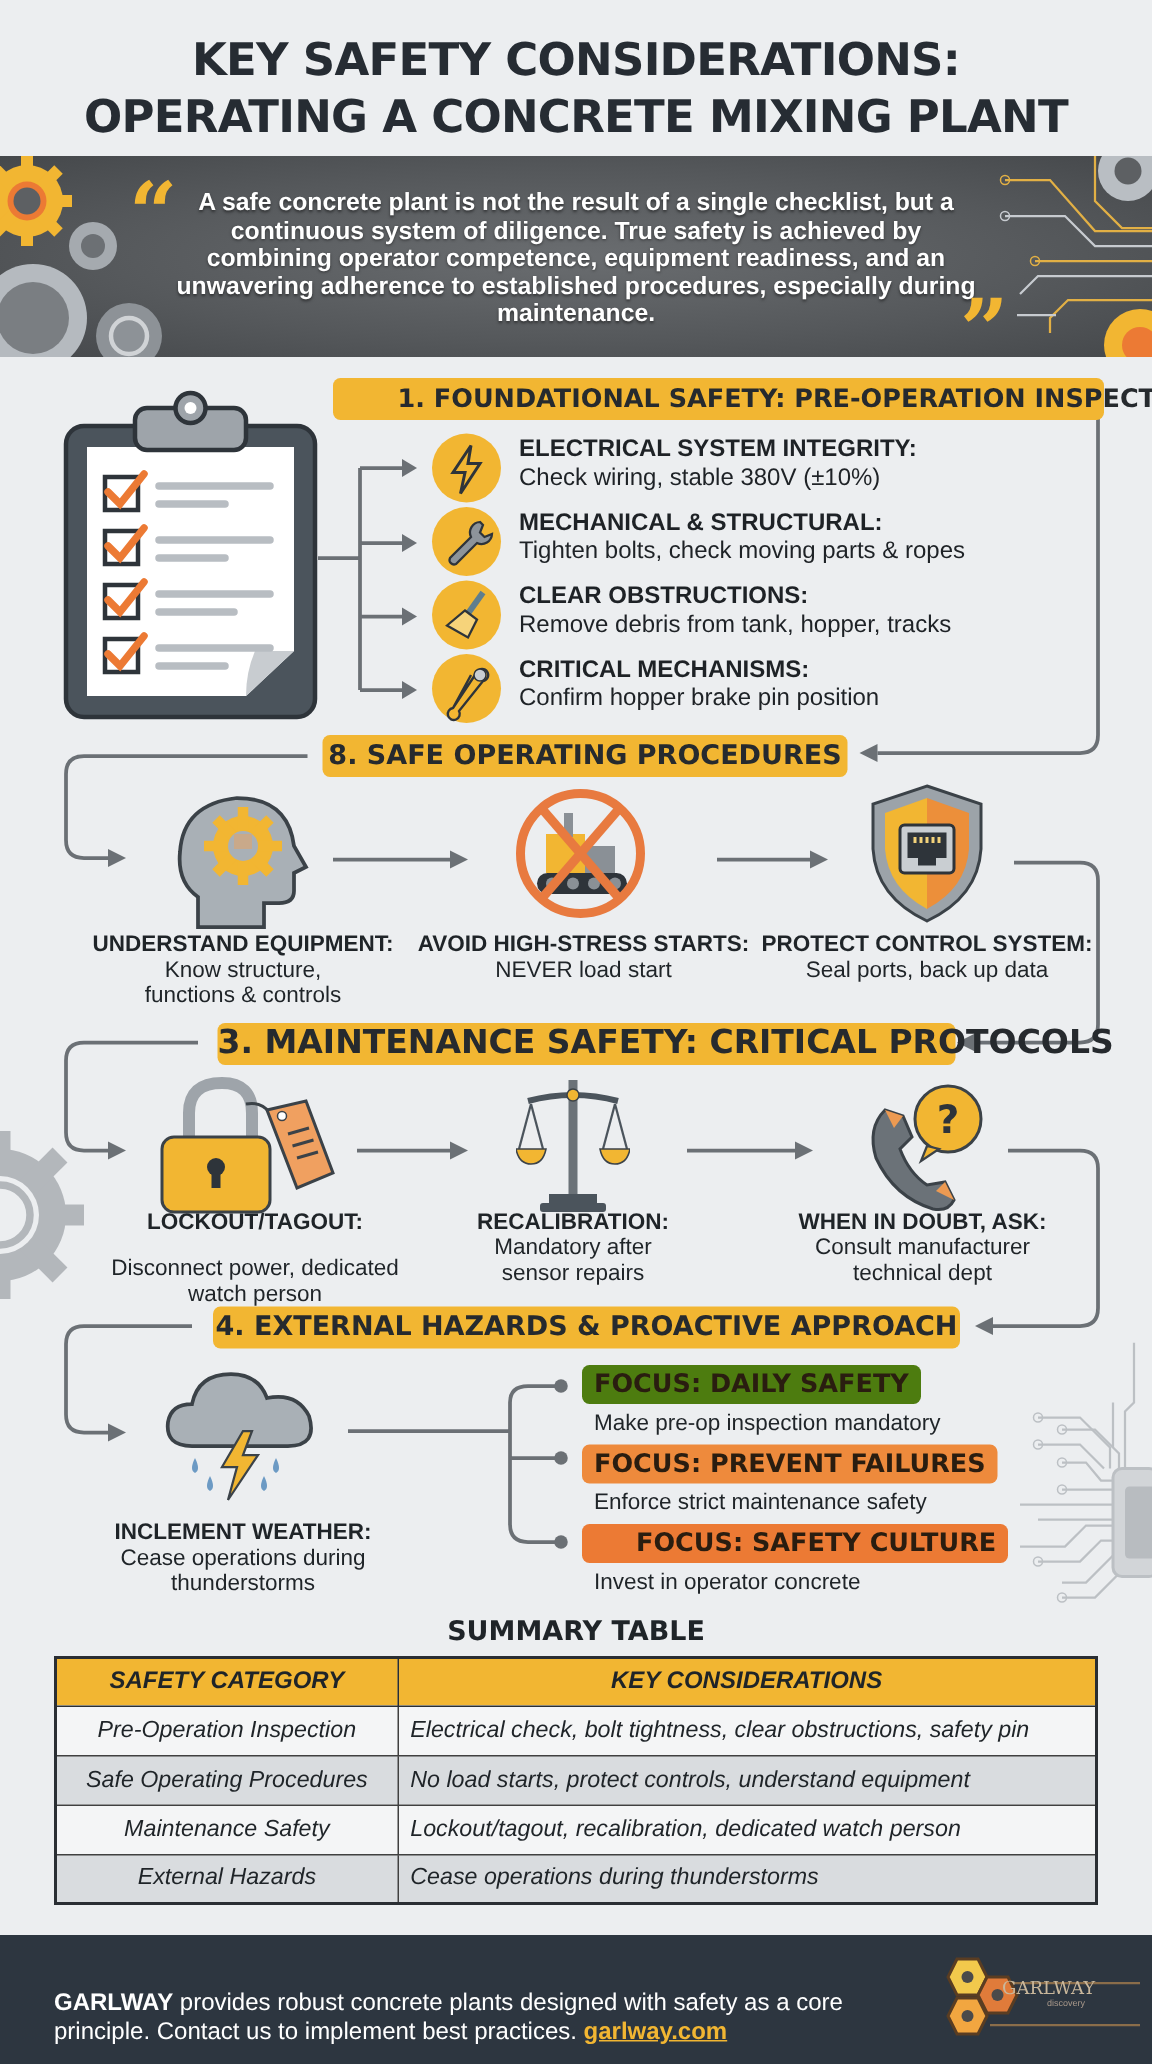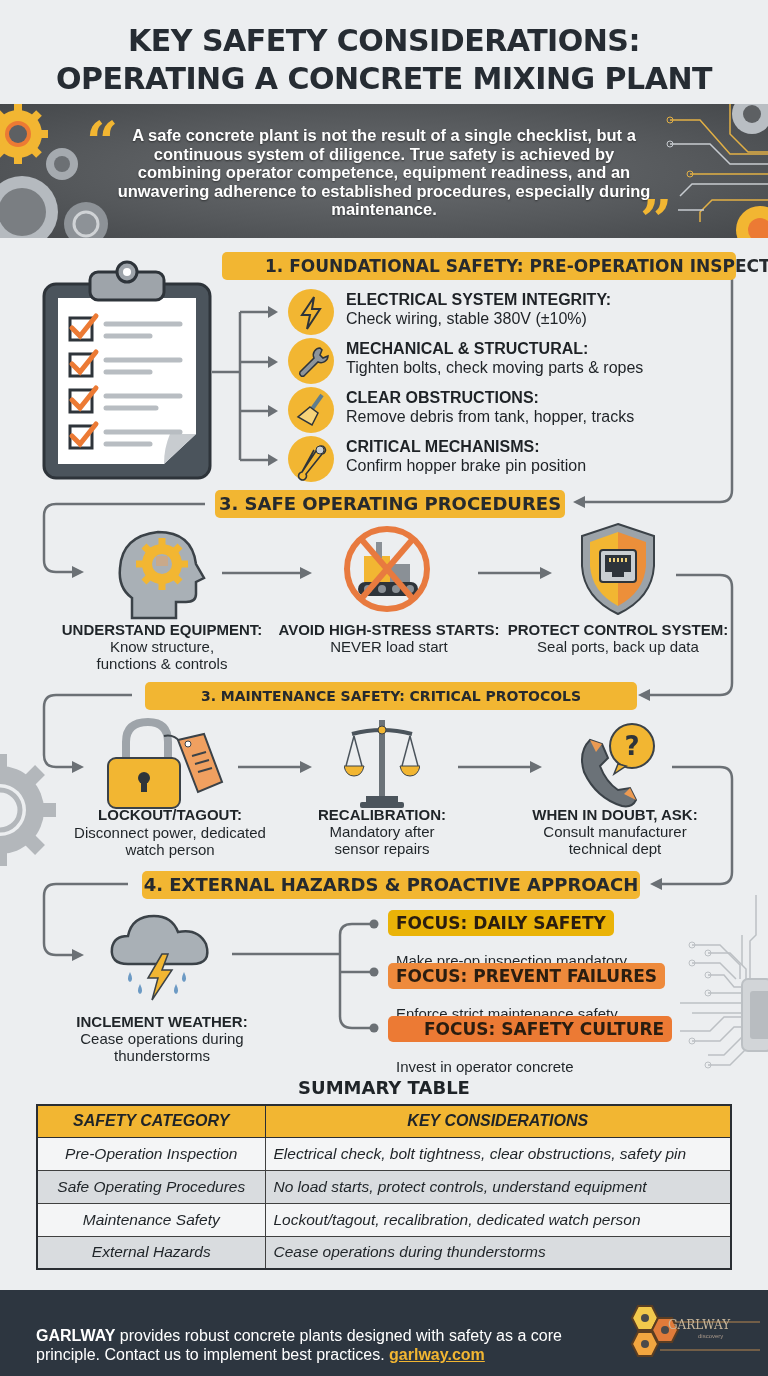--- a/index.html
+++ b/index.html
@@ -13,21 +13,21 @@
   .sec-header { position: absolute; background: #f2b632; border-radius: 5px; font-family: "DejaVu Sans", sans-serif; font-weight: bold; color: #262a2e; text-align: center; white-space: nowrap; }
   .check-item { position: absolute; left: 288px; height: 48px; }
   .check-item .ic { position: absolute; left: 0; top: 0; width: 46px; height: 46px; border-radius: 50%; background: #f2b632; }
   .check-item .t { position: absolute; left: 58px; top: 2px; font-weight: bold; font-size: 16px; white-space: nowrap; color: #1e2226; }
   .check-item .d { position: absolute; left: 58px; top: 21px; font-size: 16px; white-space: nowrap; color: #1e2226; }
   .step { position: absolute; text-align: center; width: 240px; }
   .step .t { font-weight: bold; font-size: 15px; line-height: 17px; white-space: nowrap; }
   .step .d { font-size: 15px; line-height: 17px; }
   .focus { position: absolute; left: 388px; }
   .focus .tag { display: inline-block; padding: 3px 8px; border-radius: 5px; font-weight: bold; font-size: 17px; font-family: "DejaVu Sans", sans-serif; color: #2a1d10; }
-  .focus .d { font-size: 15px; margin-top: 16px; margin-left: 8px; white-space: nowrap; }
+  .focus .d { font-size: 15px; margin-top: 4px; margin-left: 8px; white-space: nowrap; }
   .table-title { position: absolute; top: 1077px; width: 768px; text-align: center; font-weight: bold; font-size: 18px; font-family: "DejaVu Sans", sans-serif; }
   table.summary { position: absolute; top: 1104px; left: 36px; width: 696px; border-collapse: collapse; border: 2px solid #2a2e33; font-size: 15.5px; font-style: italic; }
   table.summary th { background: #f2b632; height: 32px; font-weight: bold; font-size: 16px; border: 1px solid #2a2e33; }
   table.summary td { height: 33px; border: 1px solid #404040; padding: 0 8px; }
   table.summary td:first-child { text-align: center; width: 228px; }
   table.summary tr:nth-child(odd) td { background: #f4f5f6; }
   table.summary tr:nth-child(even) td { background: #d9dcdf; }
   .footer { position: absolute; top: 1290px; left: 0; width: 768px; height: 86px; background: #2d3640; }
   .footer .h { position: absolute; left: 36px; top: 10px; color: #f2b632; font-weight: bold; font-size: 19px; font-family: "DejaVu Sans", sans-serif; white-space: nowrap; }
   .footer .p { position: absolute; left: 36px; top: 36px; width: 560px; color: #fff; font-size: 16px; line-height: 19px; }
@@ -240,21 +240,21 @@
   <div class="ic">
       <svg width="46" height="46" viewBox="0 0 46 46">
         <path d="M14 36 L30 12 a4 4 0 1 1 4 6 L18 38 a4 4 0 1 1 -4 -2z M14 36 L26 14" fill="none" stroke="#2e343a" stroke-width="1.6"></path>
         <circle cx="32" cy="14" r="4" fill="#c9ced2" stroke="#2e343a"></circle>
       </svg>
     </div>
   <div class="t">CRITICAL MECHANISMS:</div>
   <div class="d">Confirm hopper brake pin position</div>
 </div>
 
-<div class="sec-header" style="left:215px;top:490px;width:350px;height:28px;line-height:28px;font-size:18px;">3. SAFE OPERATING PROCEDURES</div>
+<div class="sec-header" style="left:215px;top:490px;width:350px;height:28px;line-height:28px;font-size:18px;">8. SAFE OPERATING PROCEDURES</div>
 
 <svg style="position:absolute;left:112px;top:528px" width="96" height="92" viewBox="0 0 96 92">
   <path d="M20 90 V70 Q6 60 8 40 Q10 8 46 4 Q80 4 84 36 L92 50 L84 54 V66 Q84 74 74 74 H64 V90 Z" fill="#a9b0b6" stroke="#3b4248" stroke-width="2.5"></path>
   <circle cx="50" cy="36" r="20" fill="#f2b632"></circle>
     <g stroke="#f2b632" stroke-width="7">
       <line x1="50" y1="10" x2="50" y2="62"></line>
       <line x1="24" y1="36" x2="76" y2="36"></line>
       <line x1="32" y1="18" x2="68" y2="54"></line>
       <line x1="68" y1="18" x2="32" y2="54"></line>
     </g>
@@ -297,21 +297,21 @@
 </div>
 <div class="step" style="left:269px;top:621px;">
   <div class="t">AVOID HIGH-STRESS STARTS:</div>
   <div class="d">NEVER load start</div>
 </div>
 <div class="step" style="left:498px;top:621px;">
   <div class="t">PROTECT CONTROL SYSTEM:</div>
   <div class="d">Seal ports, back up data</div>
 </div>
 
-<div class="sec-header" style="left:145px;top:682px;width:492px;height:28px;line-height:28px;font-size:14px;">3. MAINTENANCE SAFETY: CRITICAL PROTOCOLS</div>
+<div class="sec-header" style="left:145px;top:682px;width:492px;height:28px;line-height:28px;font-size:22px;">3. MAINTENANCE SAFETY: CRITICAL PROTOCOLS</div>
 
 <svg style="position:absolute;left:104px;top:716px" width="122" height="94" viewBox="0 0 122 94">
   <path d="M22 44 V26 Q22 6 44 6 Q64 6 64 26 V44" fill="none" stroke="#9ea4aa" stroke-width="8"></path>
   <rect x="4" y="42" width="72" height="50" rx="8" fill="#f2b632" stroke="#3b4248" stroke-width="2"></rect>
   <circle cx="40" cy="62" r="6" fill="#2e343a"></circle>
     <rect x="37" y="64" width="6" height="12" fill="#2e343a"></rect>
   <path d="M60 20 Q70 18 76 26" fill="none" stroke="#3b4248" stroke-width="2"></path>
   <path d="M74 24 L100 18 L118 66 L94 76 Z" fill="#f0a060" stroke="#3b4248" stroke-width="2"></path>
   <circle cx="84" cy="28" r="3" fill="#fff" stroke="#3b4248"></circle>
   <g stroke="#3b4248" stroke-width="2">
@@ -339,21 +339,21 @@
   <path d="M20 24 Q8 36 14 56 Q26 82 52 90 Q62 92 66 84 L60 72 L48 74 Q36 66 30 50 L38 42 L32 28 Z" fill="#6b7278" stroke="#3b4248" stroke-width="2"></path>
   <path d="M20 24 L32 28 L26 36 Z" fill="#ec9a52"></path>
     <path d="M66 84 L60 72 L54 78 Z" fill="#ec9a52"></path>
   <circle cx="62" cy="30" r="22" fill="#f2b632" stroke="#3b4248" stroke-width="2"></circle>
     <path d="M48 48 L44 58 L56 50 Z" fill="#f2b632" stroke="#3b4248" stroke-width="1.5"></path>
   <text x="62" y="39" text-anchor="middle" font-family="DejaVu Sans, sans-serif" font-weight="bold" font-size="26" fill="#2e343a">?</text>
 </svg>
 
 <div class="step" style="left:50px;top:806px;">
   <div class="t">LOCKOUT/TAGOUT:</div>
-  <div class="d" style="width:200px;margin:1px auto;">Disconnect power, dedicated watch person</div>
+  <div class="d" style="width:200px;margin:14px auto;">Disconnect power, dedicated watch person</div>
 </div>
 <div class="step" style="left:262px;top:806px;text-align:center;">
   <div class="t">RECALIBRATION:</div>
   <div class="d" style="width:140px;margin:0 auto;">Mandatory after sensor repairs</div>
 </div>
 <div class="step" style="left:495px;top:806px;">
   <div class="t">WHEN IN DOUBT, ASK:</div>
   <div class="d" style="width:160px;margin:0 auto;">Consult manufacturer technical dept</div>
 </div>
 
@@ -369,21 +369,21 @@
       <path d="M70 76 q-4 8 0 10 q4 -2 0 -10z"></path>
     </g>
 </svg>
 
 <div class="step" style="left:42px;top:1013px;">
   <div class="t">INCLEMENT WEATHER:</div>
   <div class="d" style="width:190px;margin:0 auto;">Cease operations during thunderstorms</div>
 </div>
 
 <div class="focus" style="top:910px;">
-  <div class="tag" style="background:#eab308;">FOCUS: DAILY SAFETY</div>
+  <div class="tag" style="background:#4d7c0f;">FOCUS: DAILY SAFETY</div>
   <div class="d">Make pre-op inspection mandatory</div>
 </div>
 <div class="focus" style="top:963px;">
   <div class="tag" style="background:#ee8a3c;">FOCUS: PREVENT FAILURES</div>
   <div class="d">Enforce strict maintenance safety</div>
 </div>
 <div class="focus" style="top:1016px;">
   <div class="tag" style="background:#ec7a34;padding-left:36px;">FOCUS: SAFETY CULTURE</div>
   <div class="d">Invest in operator concrete</div>
 </div>

